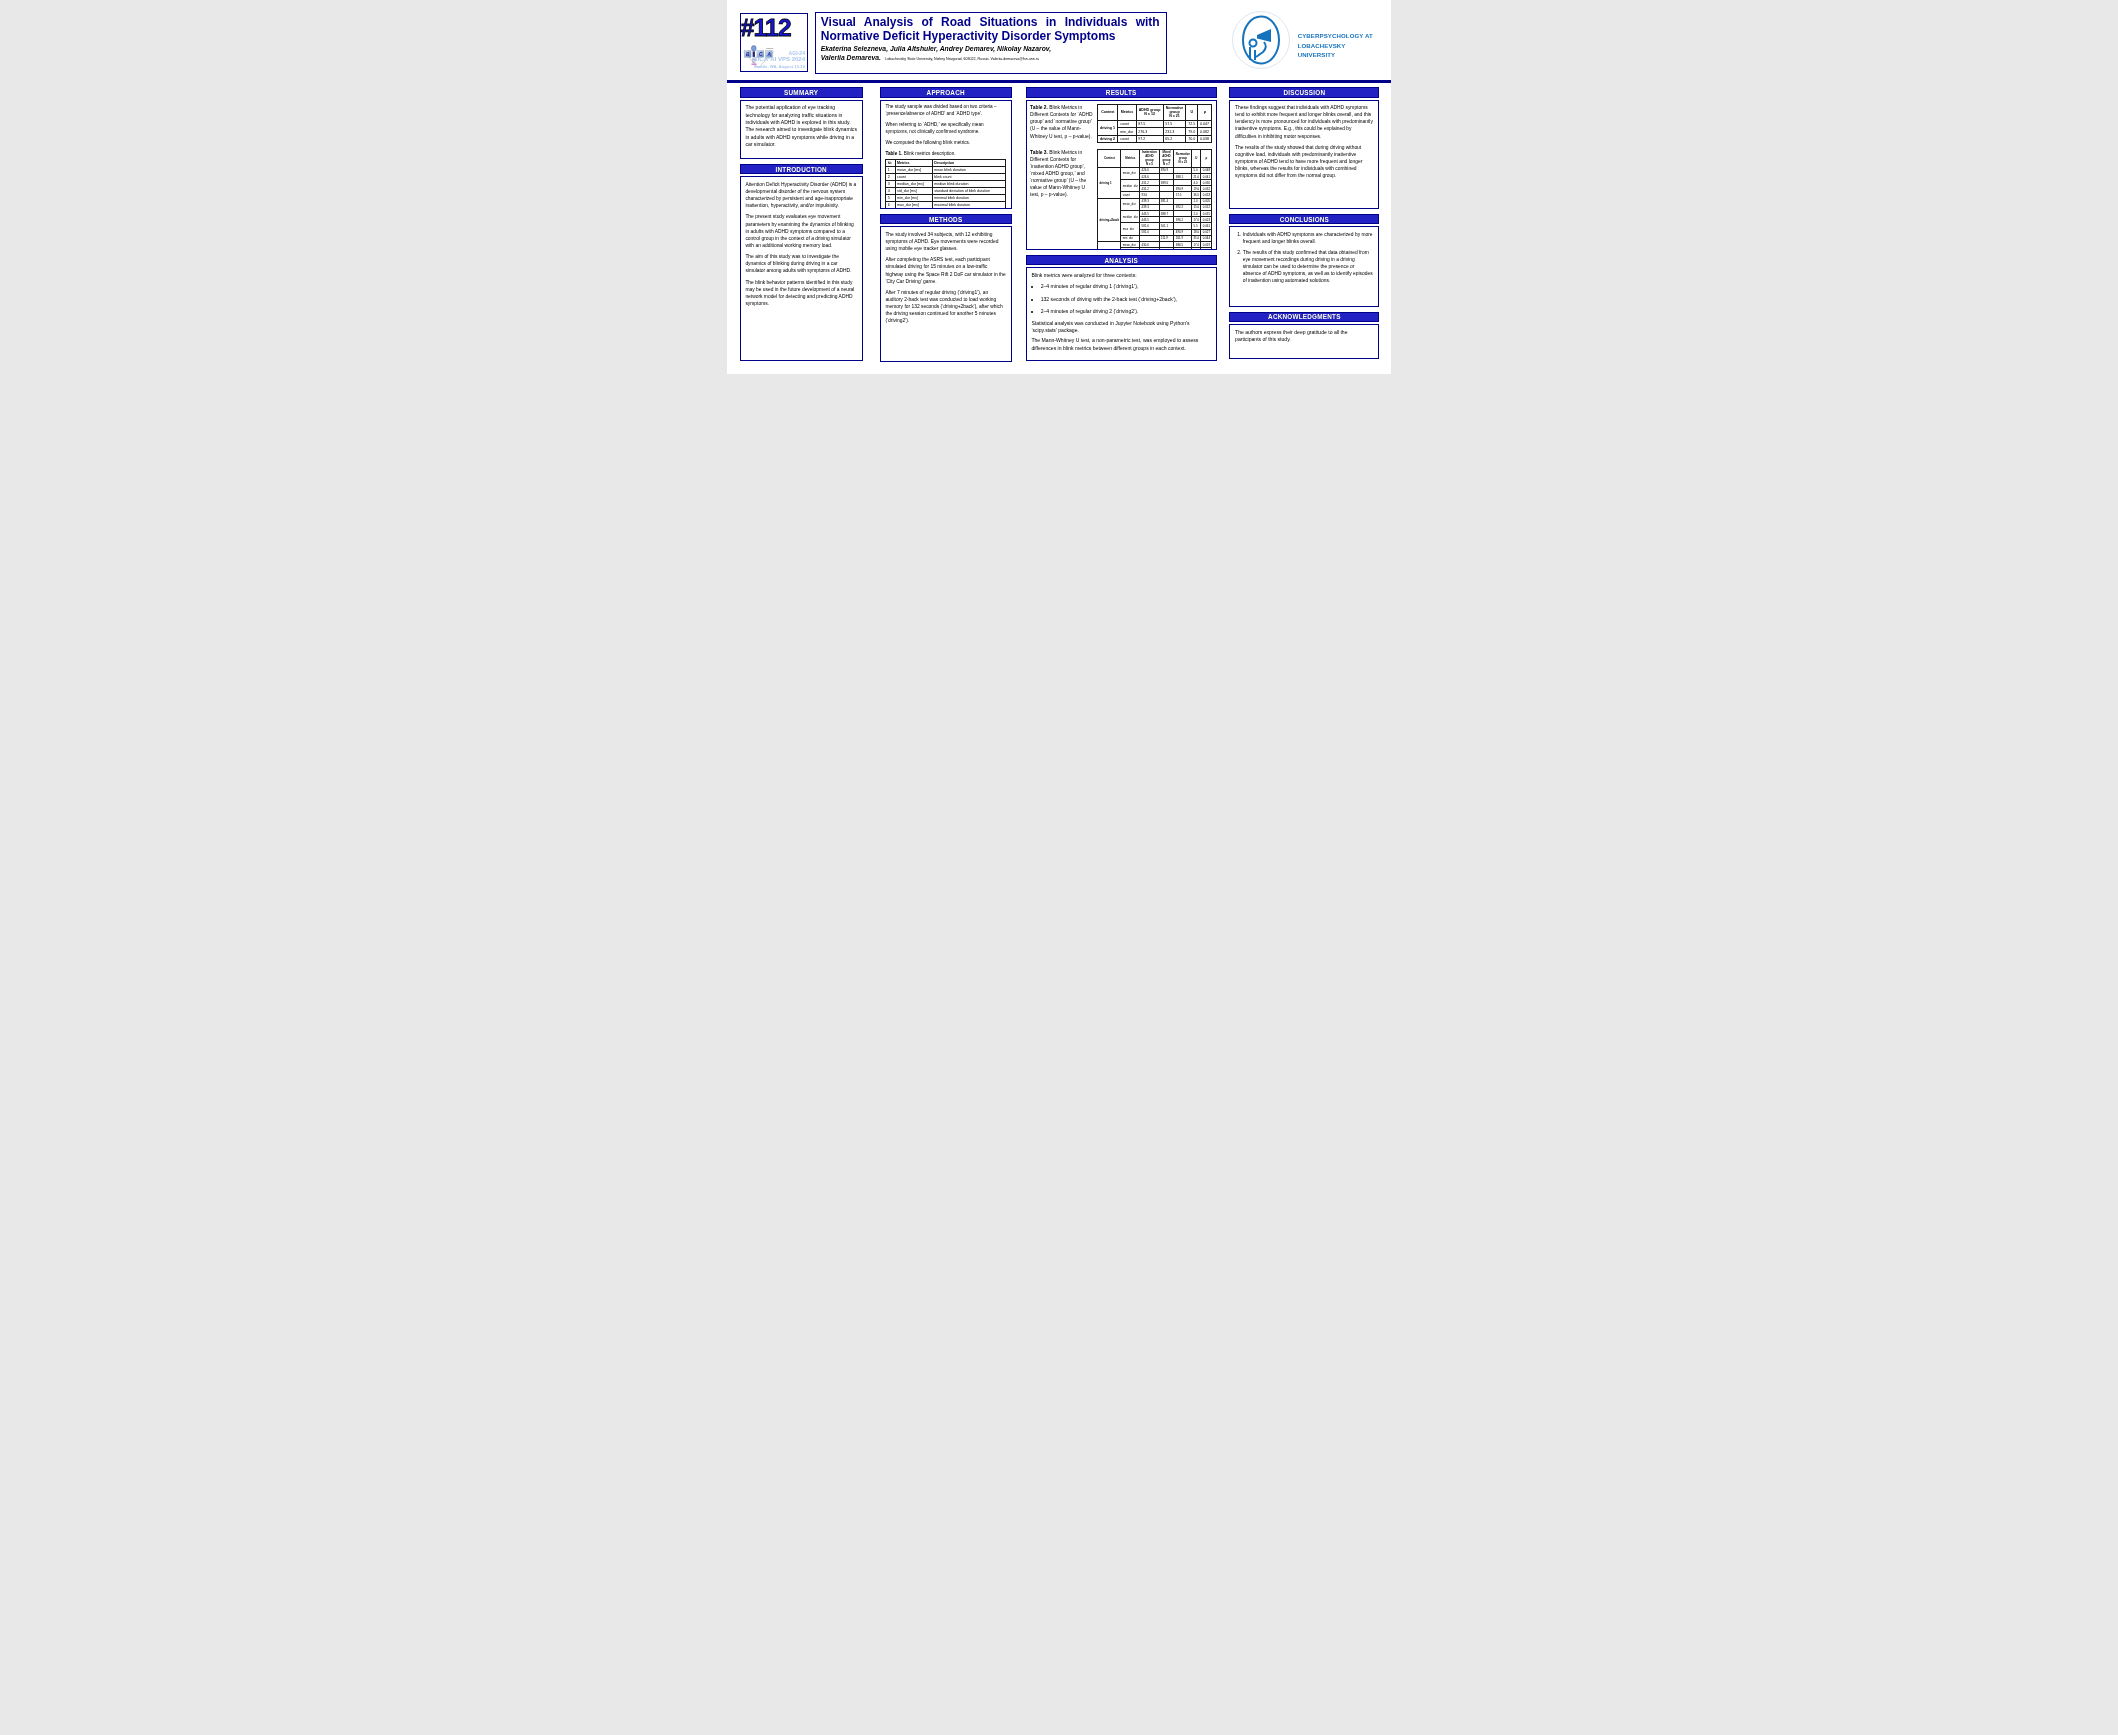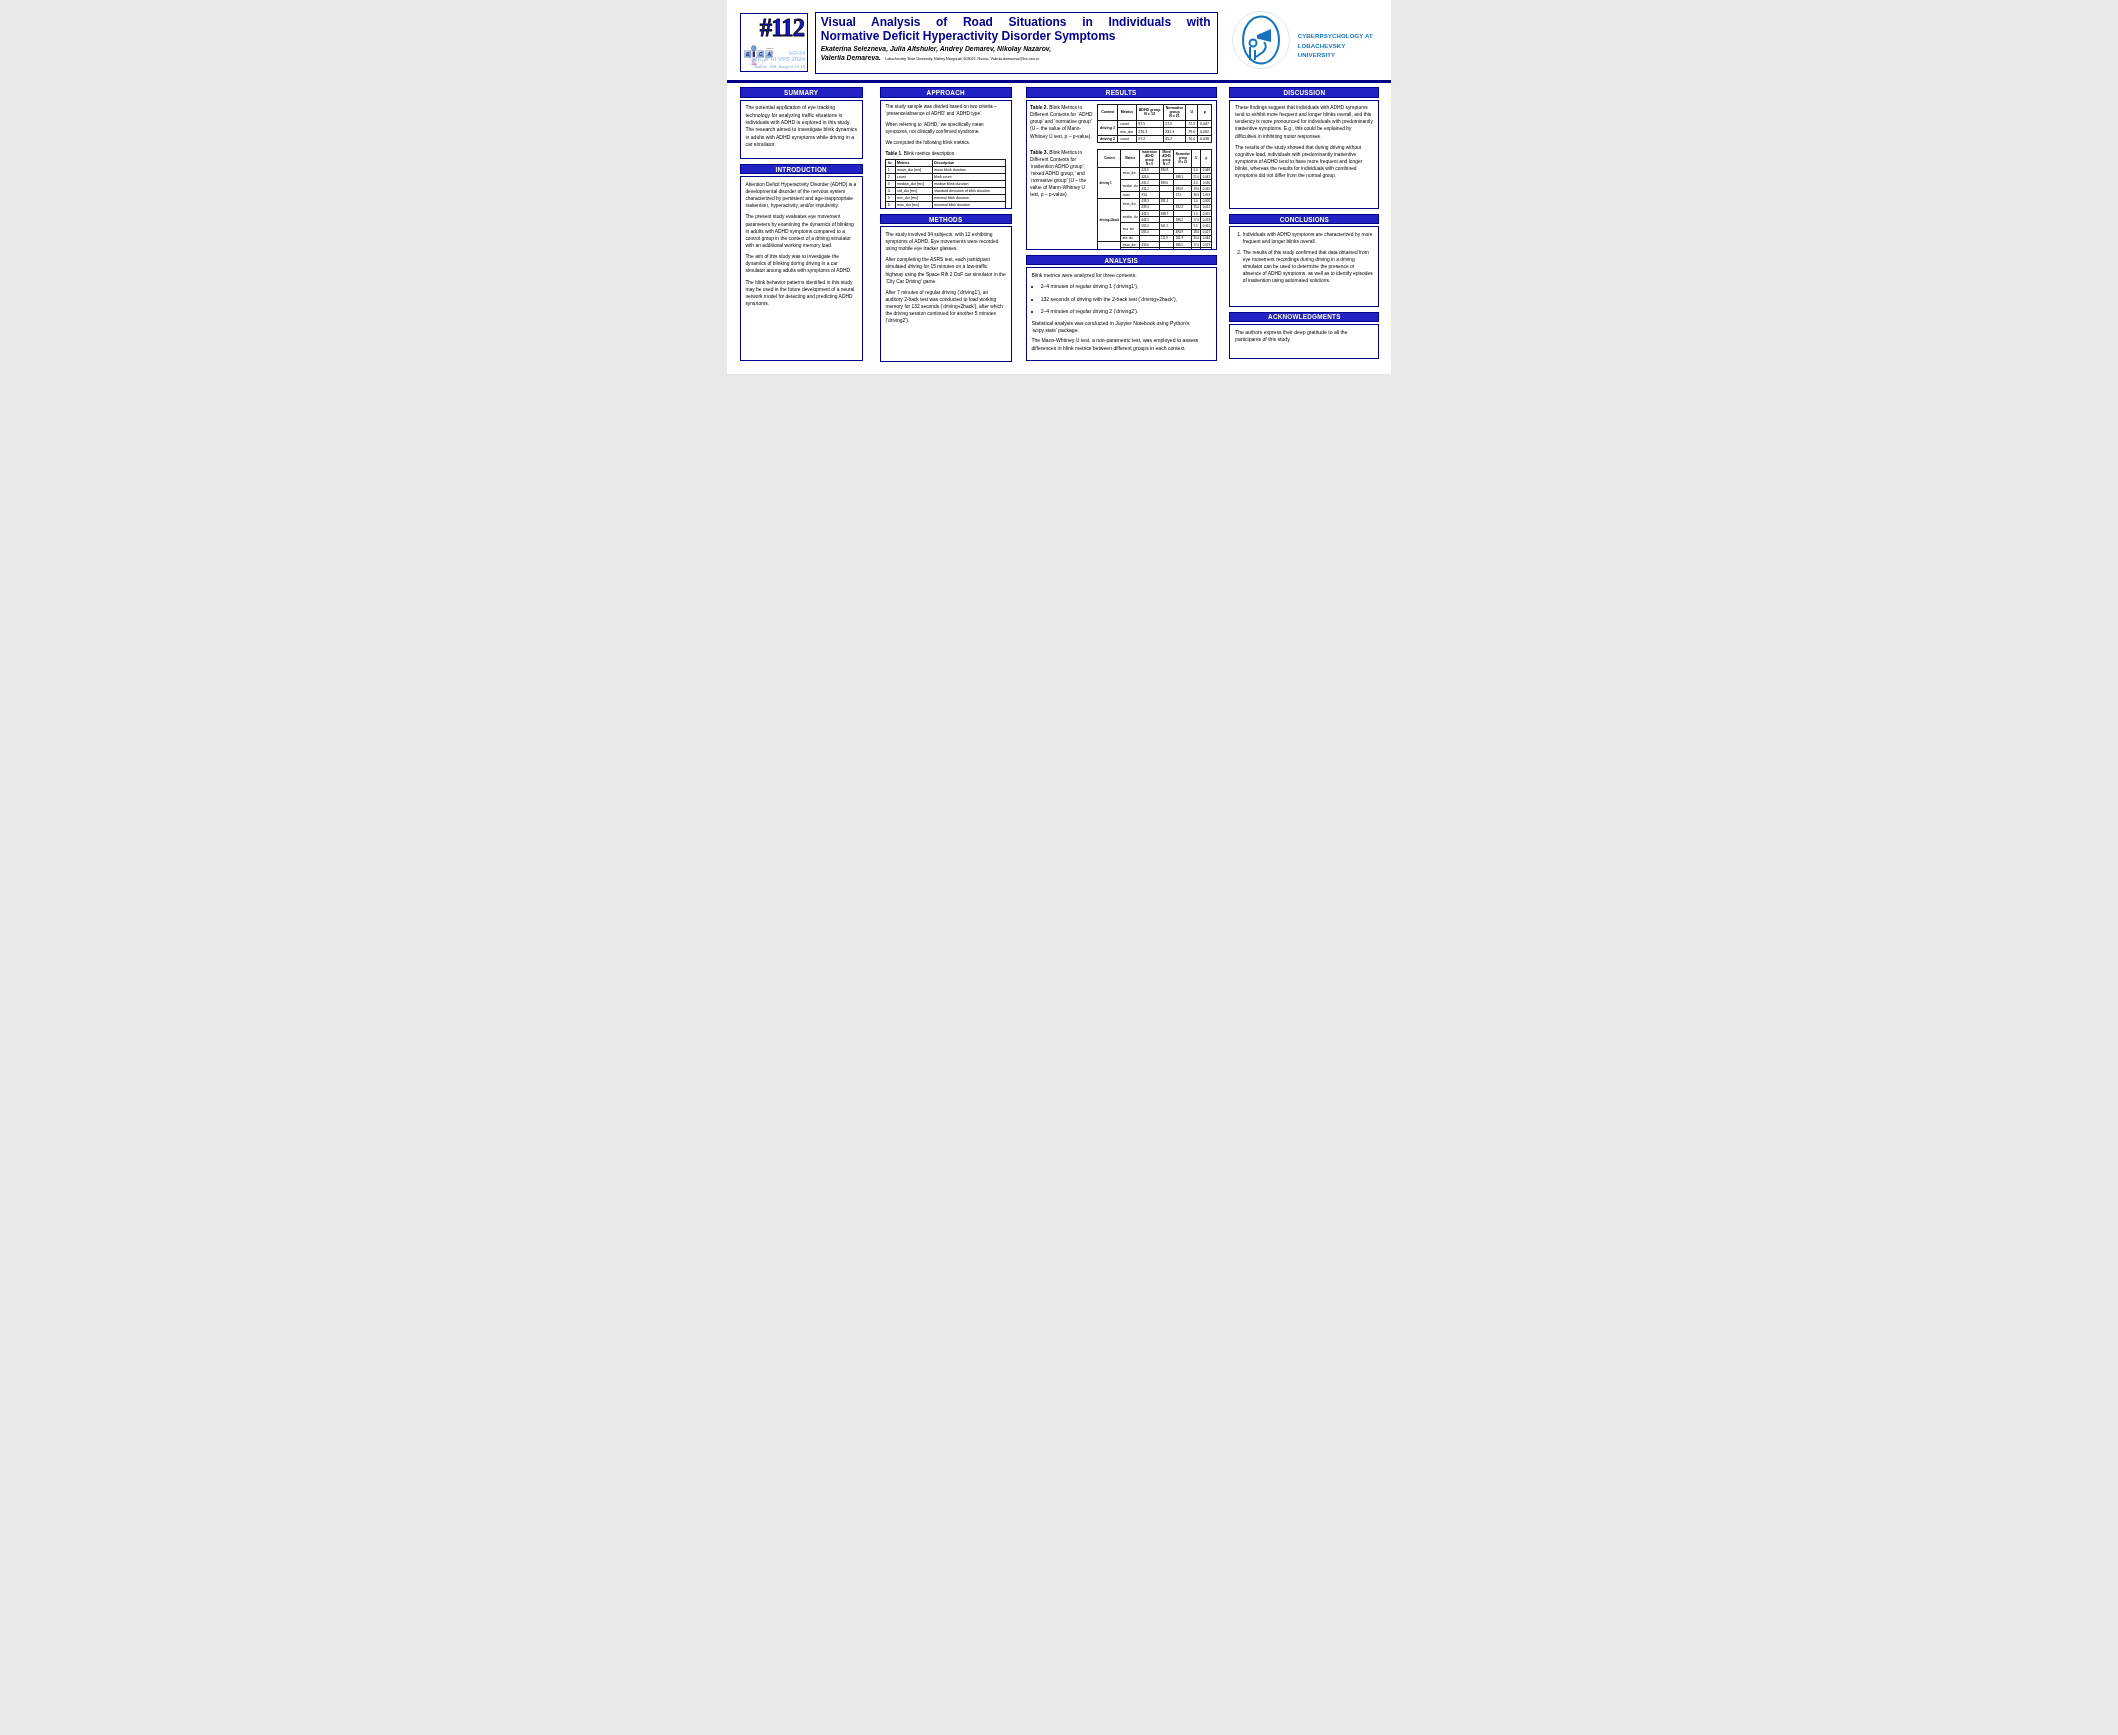--- a/index.html
+++ b/index.html
@@ -9,34 +9,34 @@
     position: relative; width: 664px; height: 374px;
     background: #fff; margin: 0 auto; overflow: hidden;
   }
   
   .header { position:absolute; top:3.4px; left:12.7px; width:640px; height:73px; }
   .numbox {
     position:absolute; left:0; top:9.3px; width:68px; height:59px;
     border:1.3px solid var(--navy); background:#fff;
   }
   .poster-num {
-    position:absolute; top:0px; left:19px;
+    position:absolute; top:0px; left:0;
     font-size:24.6px; font-weight:bold; letter-spacing:-0.8px;
-    color:var(--number_blue);font-family:Liberation Serif, serif; -webkit-text-stroke:0.8px #000;
+    color:var(--number_blue); -webkit-text-stroke:0.8px #000;
   }
   .conf {
     position:absolute; right:1.7px; bottom:1.3px; text-align:right;
     color:var(--light_blue); font-weight:bold; line-height:1.3;
   }
   .conf .c1 { font-size:5.1px; }
   .conf .c2 { font-size:6px; }
   .conf .c3 { font-size:4.2px; }
   .bica { position:absolute; left:1.3px; bottom:1.3px; width:33px; height:24.6px; }
   .titlebox {
-    position:absolute; left:75px; top:8.5px; width:403px; height:62px;
+    position:absolute; left:75px; top:8.5px; width:352px; height:62px;
     border:1.3px solid var(--navy); background:#fff; padding:2.1px 6px 0 5.1px;
   }
   .title-l1 { font-size:12px; font-weight:800; color:var(--navy); text-align:justify; text-align-last:justify; white-space:normal; }
   .title-l2 { font-size:12px; font-weight:800; color:var(--navy); }
   .authors { margin-top:2.1px; font-size:6.8px; font-weight:bold; font-style:italic; color:#000; line-height:1.3; }
   .affil { font-size:3.6px; font-weight:normal; font-style:normal; color:#000; margin-left:4.2px; }
   .unilogo { position:absolute; left:491px; top:6.8px; width:60px; height:60px; }
   .brand { position:absolute; left:558px; top:28px; color:var(--brand_blue); font-weight:800; font-size:6.1px; line-height:1.55; letter-spacing:0.1px; }
   .divider { position:absolute; top:80px; left:0; width:664px; height:2.5px; background:var(--navy); }
   

